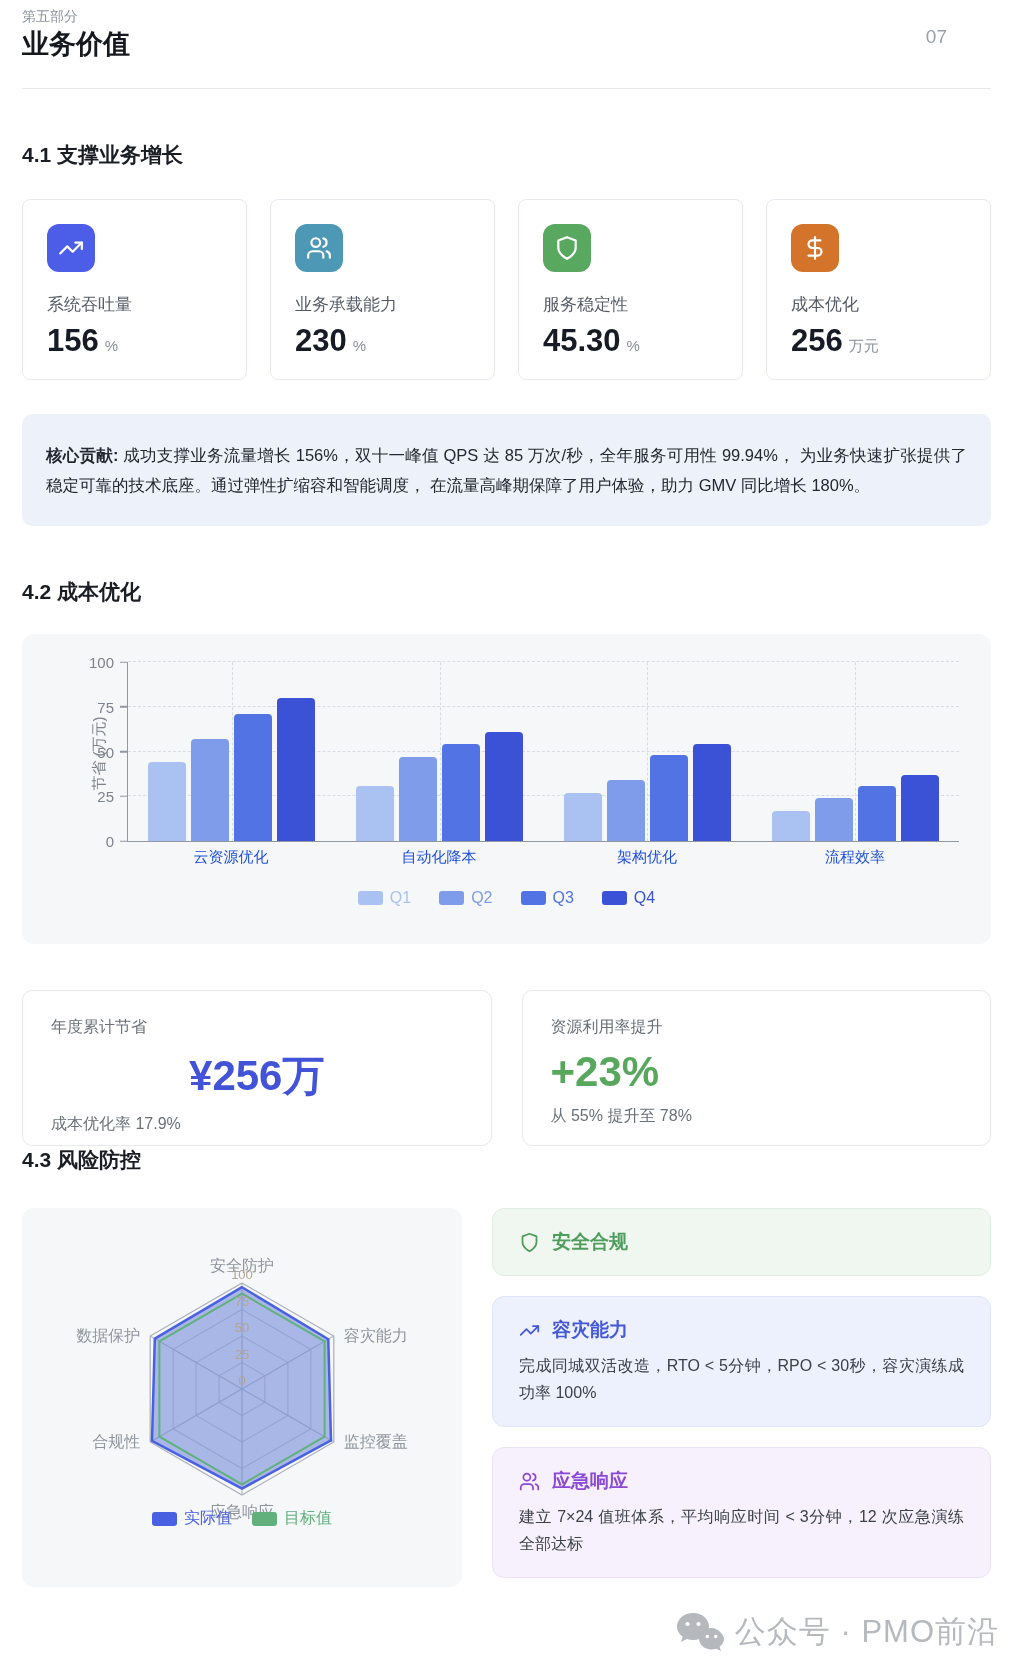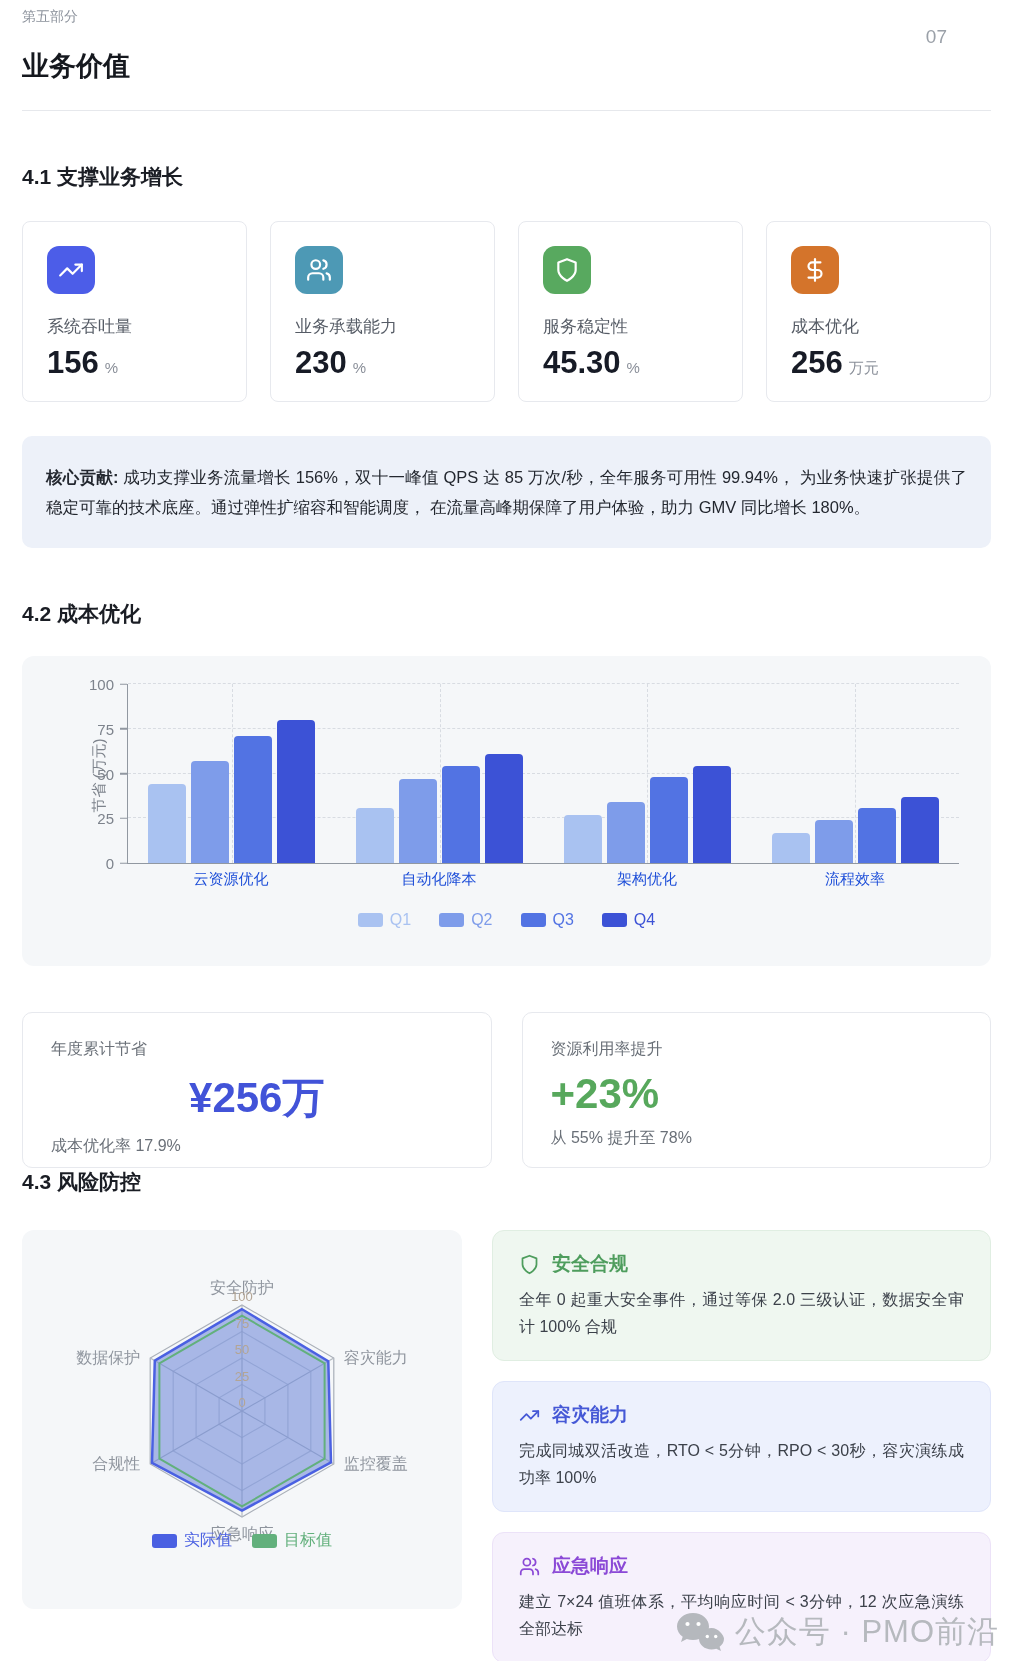--- a/index.html
+++ b/index.html
@@ -2,21 +2,21 @@
 <html><head>
 <meta charset="utf-8">
 <style>
   * { margin:0; padding:0; box-sizing:border-box; }
   html,body { width:1013px; height:1661px; overflow:hidden; background:#ffffff;
     font-family:"Liberation Sans","DejaVu Sans",sans-serif; color:#1c1f26; }
   .container { padding:8px 22px 0 22px; position:relative; height:100%; }
 
   
   .eyebrow { font-size:14px; color:#8b919b; }
-  .page-title { font-size:27px; font-weight:600; color:#15181e; margin-top:22px; }
+  .page-title { font-size:27px; font-weight:600; color:#15181e; margin-top:0; }
   .page-num { position:absolute; top:26px; right:66px; font-size:19px; color:#9aa0a8; }
   .divider { border:none; border-top:1px solid #e6e8ec; margin-top:26px; }
 
   h2.sec { font-size:21px; font-weight:600; color:#1a1d24; }
   .sec-41 { margin-top:52px; }
   .sec-42 { margin-top:52px; }
   .sec-43 { }
 
   
   .metric-row { display:flex; gap:23px; margin-top:30px;align-items:flex-end; }
@@ -269,21 +269,20 @@
     <div class="risk-col" id="risk-cards">
         <div class="risk-card" style="background: rgb(239, 247, 240); border: 1px solid rgb(224, 238, 226);">
           <div class="risk-head">
             <span style="display: flex;">
               <svg viewBox="0 0 24 24" fill="none" stroke="#4e9d5d" stroke-width="2" stroke-linejoin="round">
                 <path d="M12 22s8-4 8-10V5l-8-3-8 3v7c0 6 8 10 8 10z"></path>
               </svg>
             </span>
             <span class="risk-title" style="color: rgb(78, 157, 93);">安全合规</span>
           </div>
-          <div class="risk-text">全年 0 起重大安全事件，通过等保 2.0 三级认证，数据安全审计 100% 合规</div>
         </div>
         <div class="risk-card" style="background: rgb(237, 241, 253); border: 1px solid rgb(223, 229, 250);">
           <div class="risk-head">
             <span style="display: flex;">
               <svg viewBox="0 0 24 24" fill="none" stroke="#4558d6" stroke-width="2" stroke-linecap="round" stroke-linejoin="round">
                 <polyline points="22 7 13.5 15.5 8.5 10.5 2 17"></polyline>
                 <polyline points="16 7 22 7 22 13"></polyline>
               </svg>
             </span>
             <span class="risk-title" style="color: rgb(69, 88, 214);">容灾能力</span>

